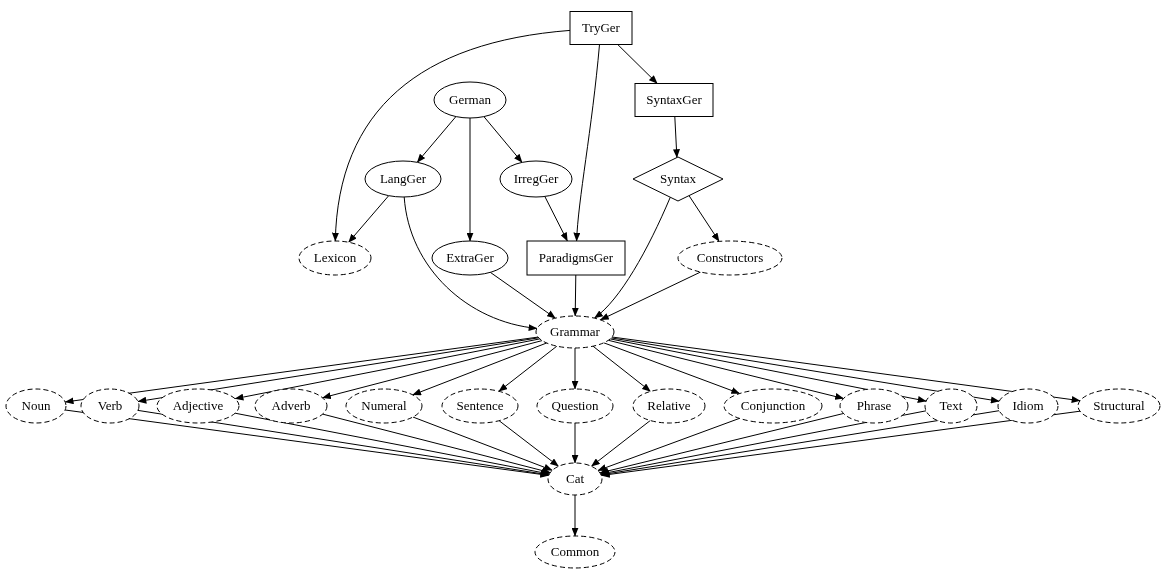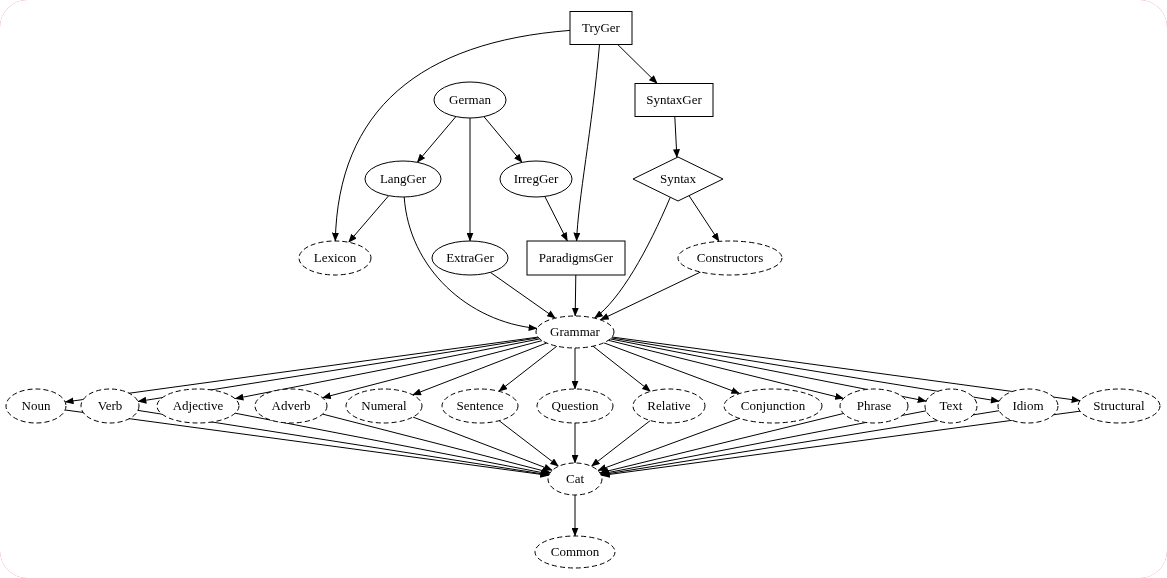--- a/index.html
+++ b/index.html
@@ -6,21 +6,20 @@
     margin: 0;
     padding: 0;
     background: #ffffff;
   }
   #stage {
     width: 1167px;
     height: 578px;
     position: relative;
     background: #ec4899;
     overflow: hidden;
-    border-radius: 27px;
   }
   svg text {
     font-family: "Liberation Serif", "DejaVu Serif", serif;
   }
 </style>
 </head>
 <body>
 
 <div id="stage">
   <svg id="graph-svg" width="1167" height="578" xmlns="http://www.w3.org/2000/svg" viewBox="0 0 1167 578" style="background: rgb(255, 255, 255);">

